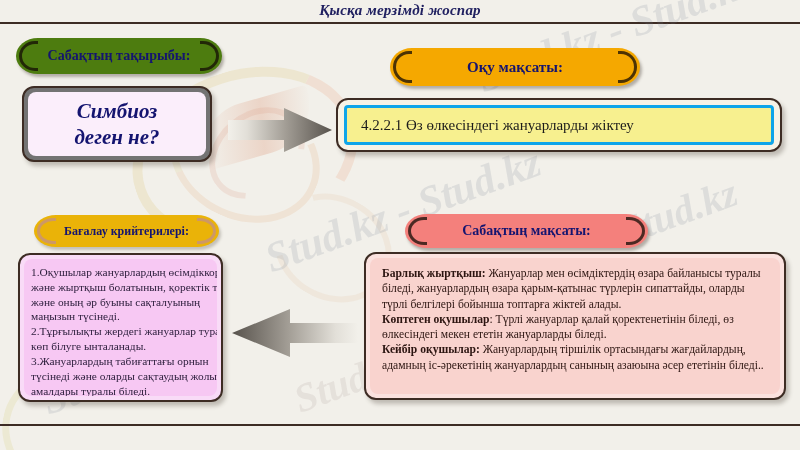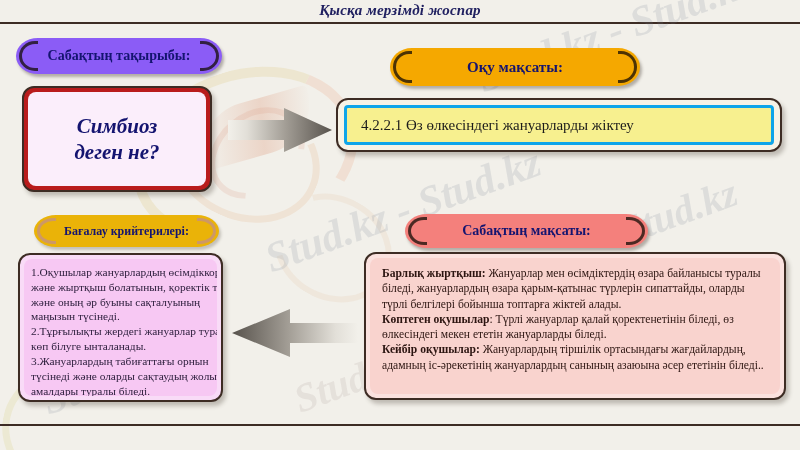--- a/index.html
+++ b/index.html
@@ -127,21 +127,21 @@
   }
   .pill::after {
     right: 3px;
     border-left: none;
     border-radius: 0 16px 16px 0 / 0 50% 50% 0;
   }
 
   #pill-topic {
     left: 16px; top: 38px;
     width: 206px; height: 36px;
-    background: #8b5cf6;
+    background: #4d7c0f;
     font-size: 14px;
     font-family: Liberation Serif, serif;
   }
   #pill-objective {
     left: 390px; top: 48px;
     width: 250px; height: 38px;
     background: #f5a800;
     font-size: 15px;
   }
   #pill-criteria {
@@ -174,22 +174,22 @@
   .box-inner {
     position: absolute;
     inset: 4px;
     border-radius: 8px;
     box-sizing: border-box;
     overflow: hidden;
   }
 
   #box-question {
     left: 22px; top: 86px;
-    width: 190px; height: 106px;
-    background: #b91c1c;
+    width: 190px; height: 76px;
+    background: #737373;
   }
   #box-question .box-inner {
     background: #fbeefb;
     display: flex; align-items: center; justify-content: center;
   }
   .question-text {
     font-family: "Liberation Serif", serif;
     font-style: italic;
     font-weight: bold;
     font-size: 21px;

